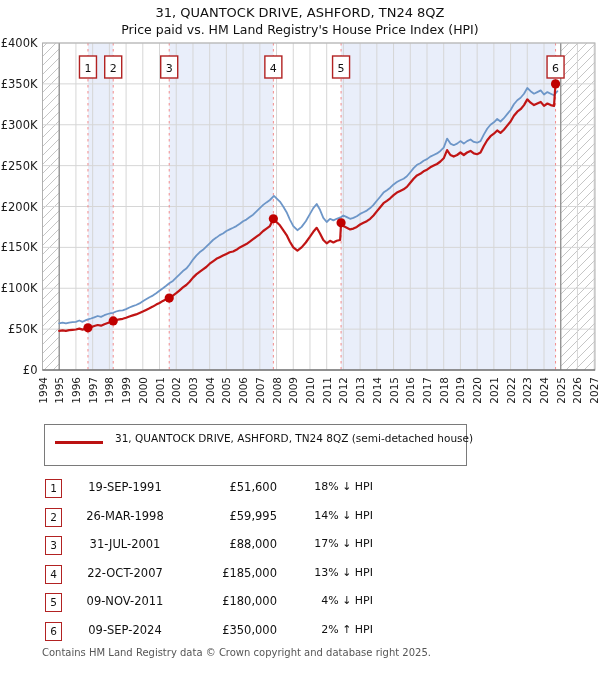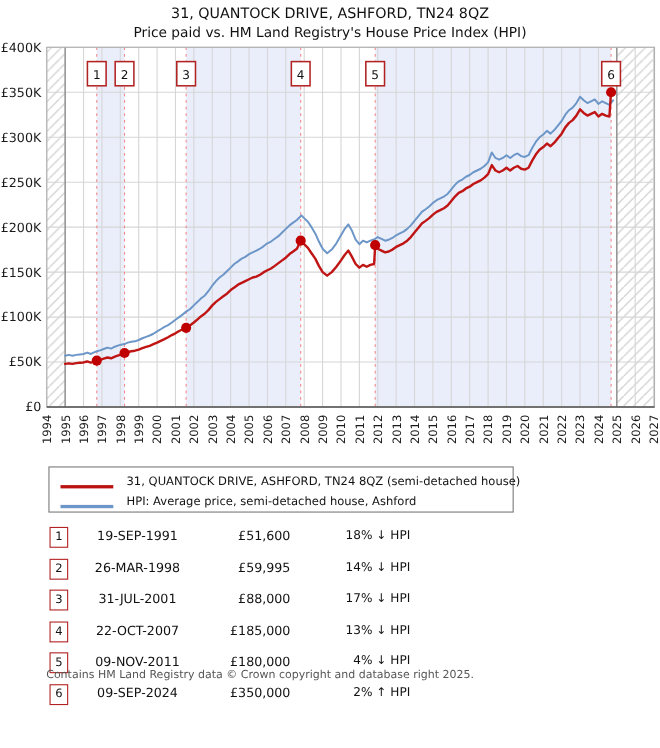--- a/index.html
+++ b/index.html
@@ -15,23 +15,23 @@
   .legend-row.r1{top:5px;}
   .legend-row.r2{top:23px;}
   .legend-swatch{width:48px;height:0;border-top-style:solid;margin-right:12px;}
   .legend-label{font-size:10.5px;white-space:nowrap;}
   .sale-table{position:absolute;left:0;top:477px;width:600px;}
   .sale-row{position:absolute;left:0;width:600px;height:28px;}
   .row-numbox{position:absolute;left:45px;top:2px;width:15px;height:17px;
               border:1.4px solid #b22222;background:#fff;color:#111;
               font-size:10.5px;text-align:center;line-height:17px;}
   .row-date{position:absolute;left:70px;top:3px;width:110px;font-size:11.5px;text-align:center;}
-  .row-price{position:absolute;left:175px;top:3px;width:89px;font-size:11.5px;text-align:right;}
+  .row-price{position:absolute;left:188px;top:3px;width:89px;font-size:11.5px;text-align:right;}
   .row-hpi{position:absolute;left:280px;top:3px;width:93px;font-size:11px;text-align:right;}
-  .footer{position:absolute;left:42px;top:608px;width:540px;font-size:10px;
+  .footer{position:absolute;left:42px;top:647px;width:540px;font-size:10px;
           line-height:11.5px;color:#565656;}
 </style>
 </head>
 <body>
 
 <div class="title-wrap">
   <div class="title-line1">31, QUANTOCK DRIVE, ASHFORD, TN24 8QZ</div>
   <div class="title-line2">Price paid vs. HM Land Registry's House Price Index (HPI)</div>
 </div>
 
@@ -164,24 +164,20 @@
       <text transform="translate(581.4470499243578,377) rotate(-90)" font-size="10.5" fill="#1a1a1a" text-anchor="end" font-family="DejaVu Sans, sans-serif">2026</text>
       <text transform="translate(598.164145234494,377) rotate(-90)" font-size="10.5" fill="#1a1a1a" text-anchor="end" font-family="DejaVu Sans, sans-serif">2027</text>
     </g>
 </svg>
 
 <div class="legend-box">
   <div class="legend-row r1">
     <div class="legend-swatch" id="sw0" style="border-top-color: rgb(187, 17, 17); border-top-width: 3px;"></div>
     <div class="legend-label">31, QUANTOCK DRIVE, ASHFORD, TN24 8QZ (semi-detached house)</div>
   </div>
-  <div class="legend-row r2">
-    <div class="legend-swatch" id="sw1" style="border-top-color: rgb(109, 150, 200); border-top-width: 3px;"></div>
-    <div class="legend-label">HPI: Average price, semi-detached house, Ashford</div>
-  </div>
 </div>
 
 <div class="sale-table">
   <div class="sale-row" style="top:0px">
     <div class="row-numbox">1</div>
     <div class="row-date">19-SEP-1991</div>
     <div class="row-price">£51,600</div>
     <div class="row-hpi">18% ↓ HPI</div>
   </div>
   <div class="sale-row" style="top:28.5px">

